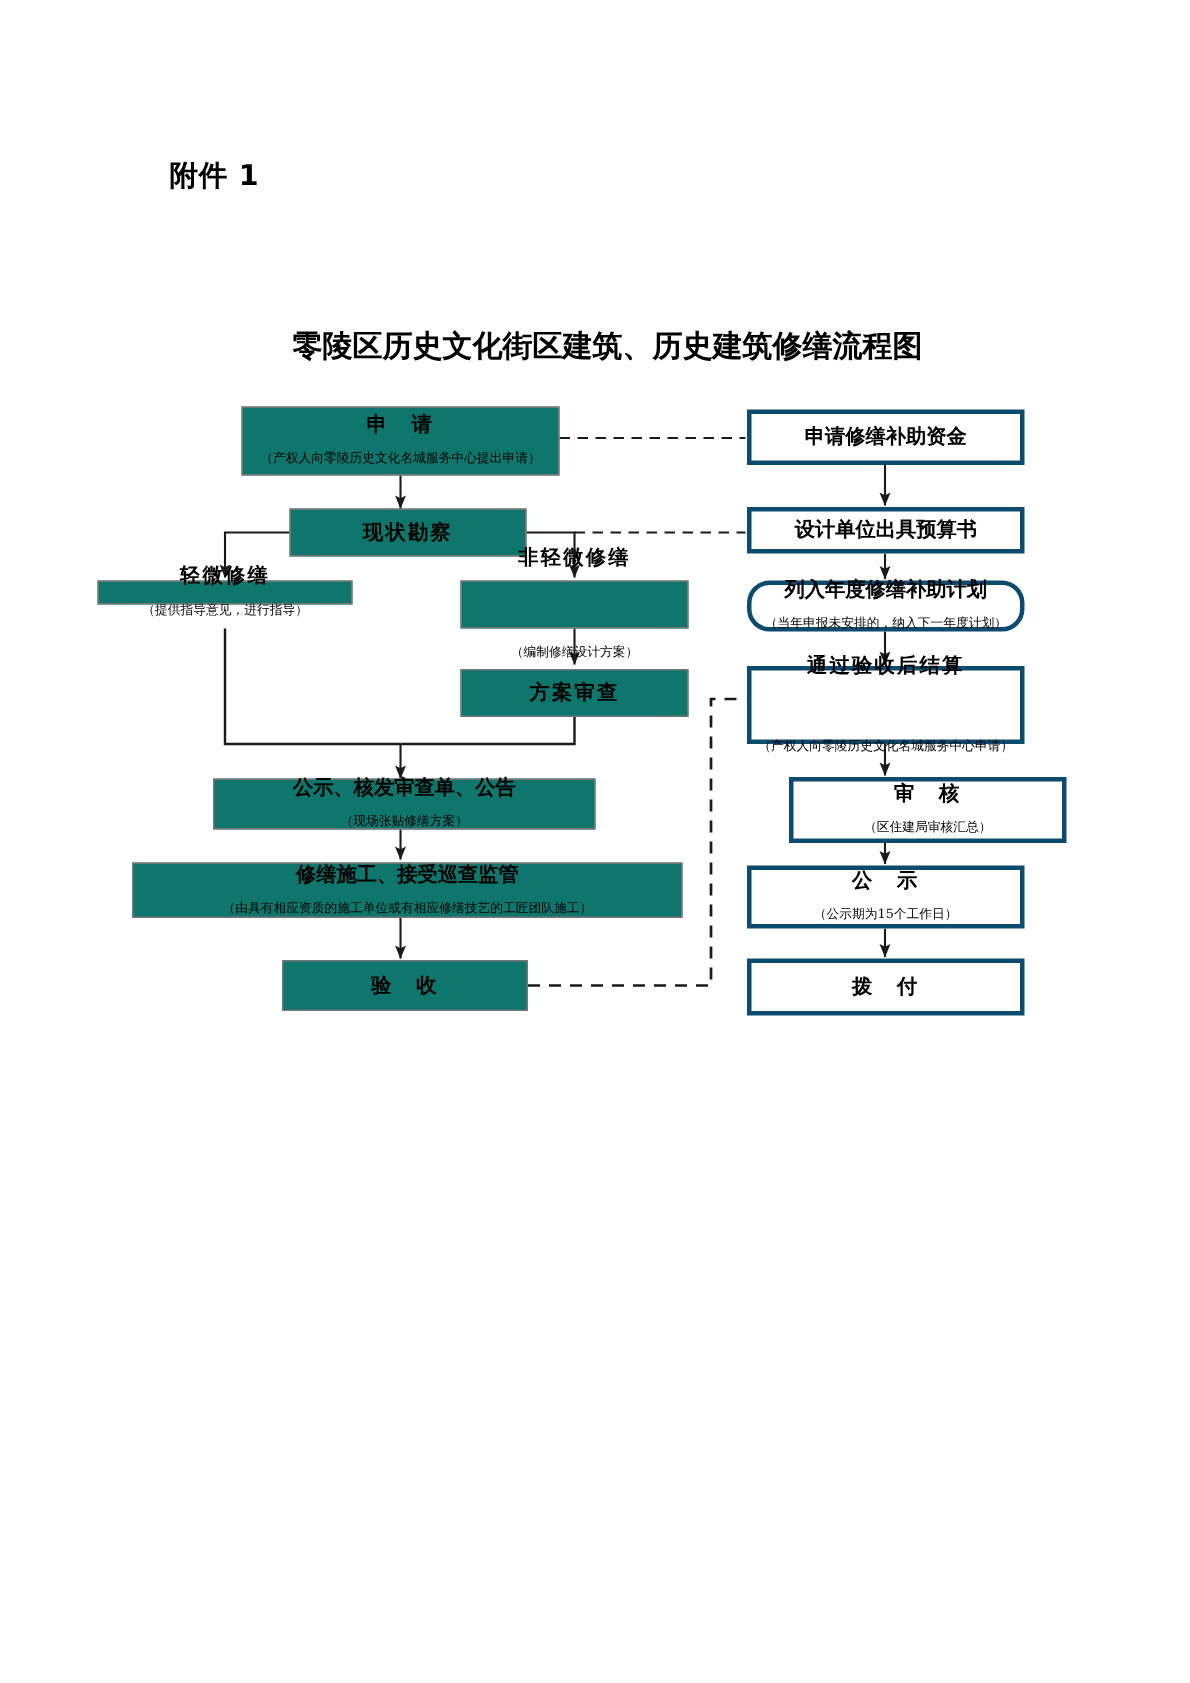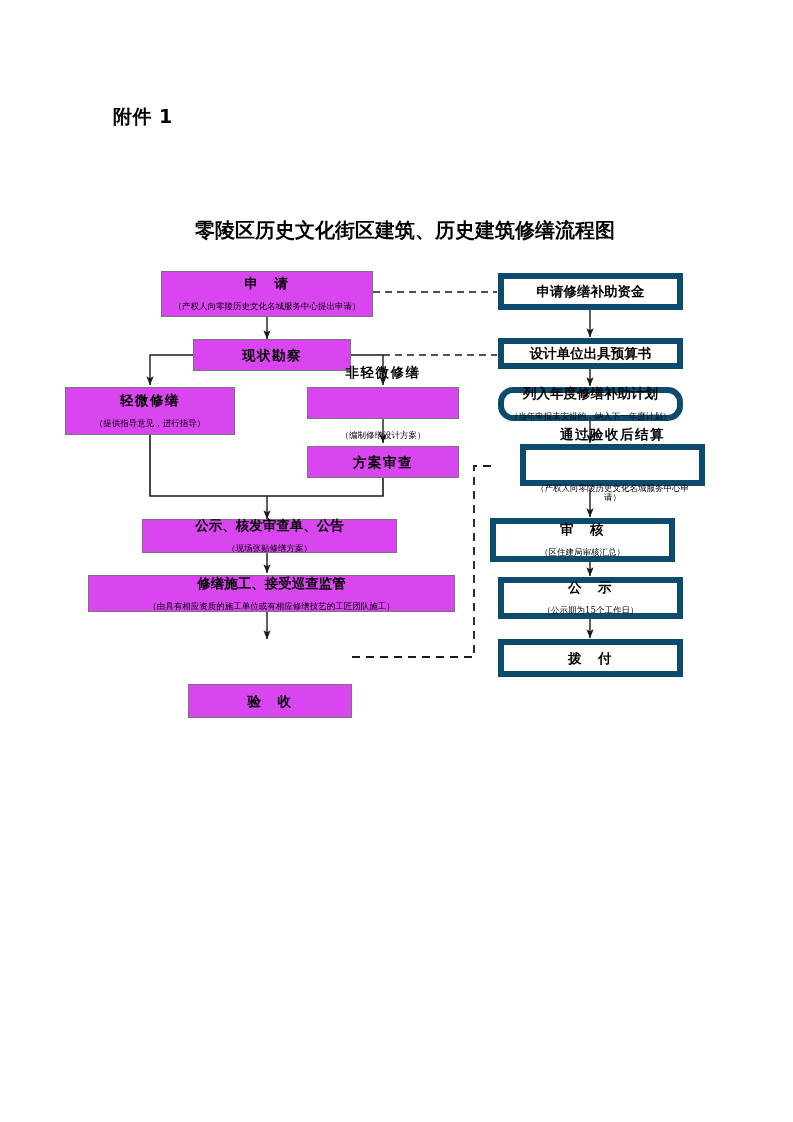--- a/index.html
+++ b/index.html
@@ -71,26 +71,26 @@
     border: 1px solid #808080;
     display: flex;
     flex-direction: column;
     align-items: center;
     justify-content: center;
     text-align: center;
     font-family: "DejaVu Serif", "Liberation Serif", serif;
     padding: 1px 3px;
   }
   .node.shaded {
-    background: #d946ef;
+    background: #0f766e;
     border: 1px solid #767676;
   }
   .node.plain {
     background: #ffffff;
-    border: 6px solid #0c4a6e;
+    border: 3px solid #0c4a6e;
   }
   .node .main {
     font-size: 13.5px;
     font-weight: 700;
     line-height: 1.1;
     letter-spacing: 1.5px;
     white-space: nowrap;
   }
   .node .main.tight {
     letter-spacing: 0px;
@@ -160,21 +160,21 @@
 
     <div class="node shaded" style="left:161px; top:271px; width:212px; height:46px;">
       <div class="main">申　请</div>
       <div class="sub wrapsub">（产权人向零陵历史文化名城服务中心提出申请）</div>
     </div>
 
     <div class="node shaded" style="left:193px; top:339px; width:158px; height:32px;">
       <div class="main">现状勘察</div>
     </div>
 
-    <div class="node shaded" style="left:65px; top:387px; width:170px; height:48px;">
+    <div class="node shaded" style="left:65px; top:387px; width:170px; height:16px;">
       <div class="main">轻微修缮</div>
       <div class="sub">（提供指导意见，进行指导）</div>
     </div>
 
     <div class="node shaded" style="left:307px; top:387px; width:152px; height:32px;gap:40px;">
       <div class="main">非轻微修缮</div>
       <div class="sub">（编制修缮设计方案）</div>
     </div>
 
     <div class="node shaded" style="left:142px; top:519px; width:255px; height:34px;">
@@ -184,43 +184,43 @@
 
     <div class="node shaded" style="left:307px; top:446px; width:152px; height:32px;">
       <div class="main">方案审查</div>
     </div>
 
     <div class="node shaded" style="left:88px; top:575px; width:367px; height:37px;">
       <div class="main tight">修缮施工、接受巡查监管</div>
       <div class="sub">（由具有相应资质的施工单位或有相应修缮技艺的工匠团队施工）</div>
     </div>
 
-    <div class="node shaded" style="left:188px; top:640px; width:164px; height:34px;margin-top:44px;">
+    <div class="node shaded" style="left:188px; top:640px; width:164px; height:34px;">
       <div class="main">验　收</div>
     </div>
 
     <div class="node plain" style="left:498px; top:273px; width:185px; height:37px;">
       <div class="main tight">申请修缮补助资金</div>
     </div>
 
     <div class="node plain" style="left:498px; top:338px; width:185px; height:31px;">
       <div class="main tight">设计单位出具预算书</div>
     </div>
 
     <div class="node plain" style="left:498px; top:387px; width:185px; height:34px;border-radius:15px;">
       <div class="main tight">列入年度修缮补助计划</div>
       <div class="sub">（当年申报未安排的，纳入下一年度计划）</div>
     </div>
 
-    <div class="node plain" style="left:520px; top:444px; width:185px; height:42px;gap:31px;">
+    <div class="node plain" style="left:498px; top:444px; width:185px; height:52px;gap:31px;">
       <div class="main">通过验收后结算</div>
       <div class="sub wrapsub">（产权人向零陵历史文化名城服务中心申请）</div>
     </div>
 
-    <div class="node plain" style="left:490px; top:518px; width:185px; height:44px;">
+    <div class="node plain" style="left:526px; top:518px; width:185px; height:44px;">
       <div class="main">审　核</div>
       <div class="sub">（区住建局审核汇总）</div>
     </div>
 
     <div class="node plain" style="left:498px; top:577px; width:185px; height:42px;">
       <div class="main">公　示</div>
       <div class="sub">（公示期为15个工作日）</div>
     </div>
 
     <div class="node plain" style="left:498px; top:639px; width:185px; height:38px;">

